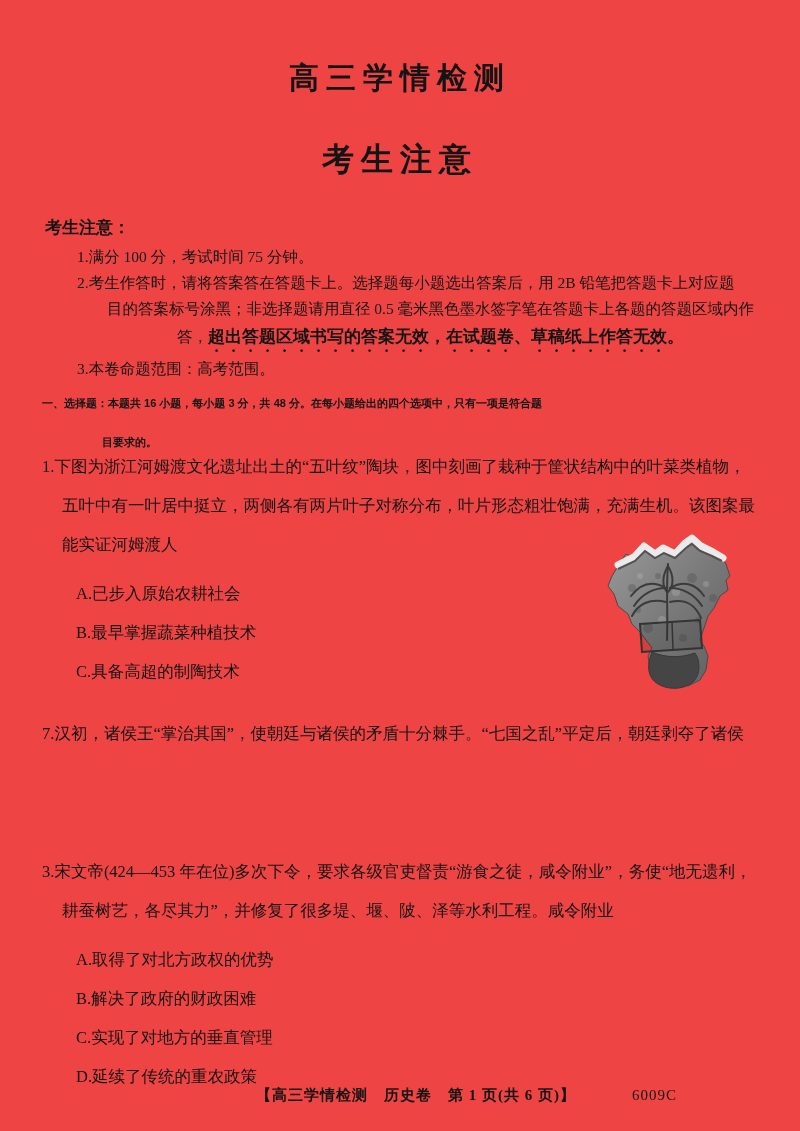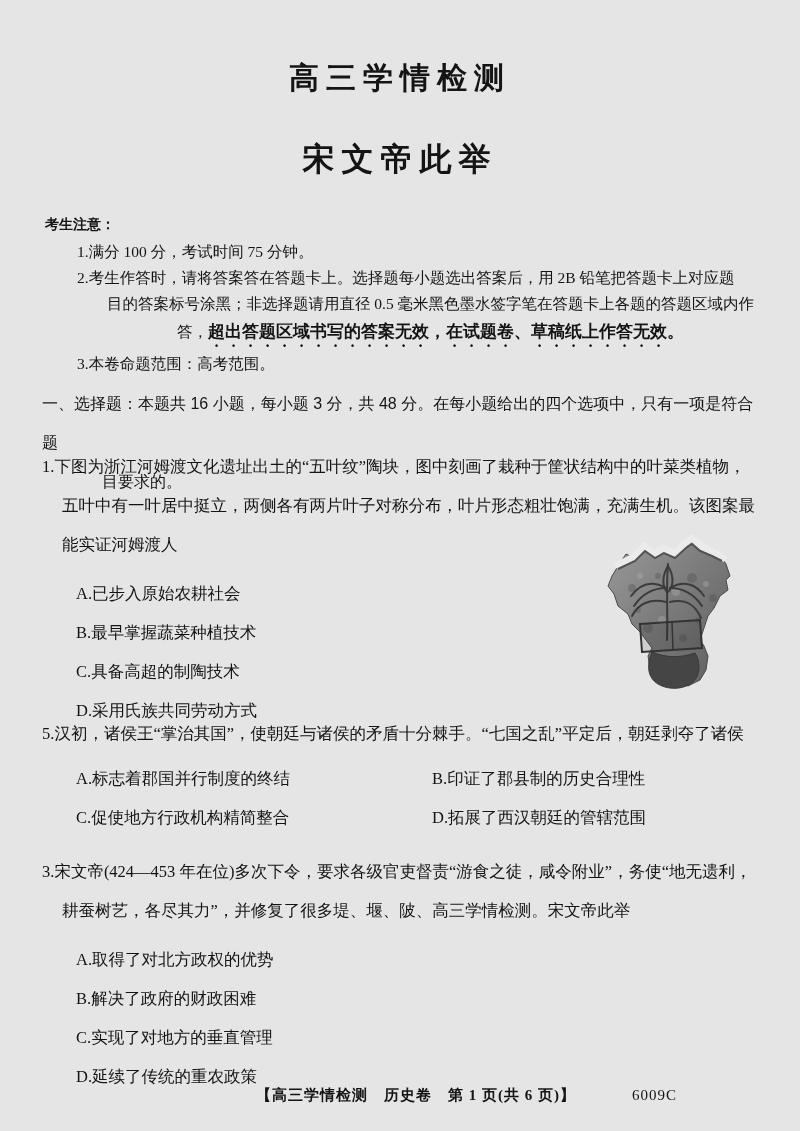--- a/index.html
+++ b/index.html
@@ -1,50 +1,50 @@
 <!DOCTYPE html>
 <html><head>
 <meta charset="utf-8">
 <style>
   html,body { margin:0; padding:0; background:#ffffff; }
   .page {
     position:relative; width:800px; height:1131px; margin:0 auto;
-    background:#e5e5e5; color:#141414; overflow:hidden;
+    background:#ef4444; color:#141414; overflow:hidden;
     font-family:"Liberation Serif","DejaVu Serif",serif;
   }
   .center { width:100%; text-align:center; }
   .title {
     position:absolute; top:58px; left:0; font-size:30px; font-weight:600;
     letter-spacing:7px;
   }
   .subtitle {
     position:absolute; top:138px; left:0; font-size:32px; font-weight:800;
     letter-spacing:7px; font-family:"Liberation Sans","DejaVu Sans",sans-serif;
   }
   .notice { position:absolute; left:45px; top:216px; width:716px; }
   .notice-heading {
-    font-size:14px; font-weight:800; margin-bottom:5px;
+    font-size:17px; font-weight:800; margin-bottom:5px;
     font-family:"Liberation Sans","DejaVu Sans",sans-serif;
   }
   .n-line { font-size:15.5px; line-height:26px; }
   .ml1 { margin-left:32px; }
   .ml2 { margin-left:55px;text-align:center; }
   .em-line { line-height:30px; }
   .em {
     font-weight:800; font-size:17px;
     font-family:"Liberation Sans","DejaVu Sans",sans-serif;
     -webkit-text-emphasis:filled dot #000;
     -webkit-text-emphasis-position:under right;
     text-emphasis:filled dot #000;
     text-emphasis-position:under right;
   }
   .section-head {
     position:absolute; left:42px; top:384px; width:722px;
     font-family:"Liberation Sans","DejaVu Sans",sans-serif;
-    font-weight:400; font-size:16px; line-height:39px;
+    font-weight:700; font-size:11px; line-height:39px;
   }
   .section-cont { margin-left:60px; }
   .question { position:absolute; left:42px; width:722px; font-size:16.5px; line-height:39px;font-family:Liberation Serif, serif; }
   .q1 { top:447px; }
   .q2 { top:714px; }
   .q3 { top:852px; }
   .q-cont { margin-left:20px; }
   .opts-col { margin-top:10px; margin-left:34px; }
   .opts-grid {
     margin-top:6px; margin-left:34px;
@@ -62,21 +62,21 @@
   .footer-code {
     position:absolute; top:0; left:632px; font-weight:400; letter-spacing:1px;
   }
 </style>
 </head>
 <body>
 
 <div class="page">
 
   <div class="title center">高三学情检测</div>
-  <div class="subtitle center">宋文帝此举</div>
+  <div class="subtitle center">考生注意</div>
 
   <div class="notice">
     <div class="notice-heading">考生注意：</div>
     <div class="n-line ml1">1.满分 100 分，考试时间 75 分钟。</div>
     <div class="n-line ml1">2.考生作答时，请将答案答在答题卡上。选择题每小题选出答案后，用 2B 铅笔把答题卡上对应题</div>
     <div class="n-line ml2">目的答案标号涂黑；非选择题请用直径 0.5 毫米黑色墨水签字笔在答题卡上各题的答题区域内作</div>
     <div class="n-line ml2 em-line">
       <span>答，</span><span class="em">超出答题区域书写的答案无效，在试题卷、草稿纸上作答无效。</span>
     </div>
     <div class="n-line ml1">3.本卷命题范围：高考范围。</div>
@@ -88,21 +88,20 @@
   </div>
 
   <div class="question q1">
     <div>1.下图为浙江河姆渡文化遗址出土的“五叶纹”陶块，图中刻画了栽种于筐状结构中的叶菜类植物，</div>
     <div class="q-cont">五叶中有一叶居中挺立，两侧各有两片叶子对称分布，叶片形态粗壮饱满，充满生机。该图案最</div>
     <div class="q-cont">能实证河姆渡人</div>
     <div class="opts-col">
       <div class="opt">A.已步入原始农耕社会</div>
       <div class="opt">B.最早掌握蔬菜种植技术</div>
       <div class="opt">C.具备高超的制陶技术</div>
-      <div class="opt">D.采用氏族共同劳动方式</div>
     </div>
   </div>
 
   <div class="figure">
     <svg width="160" height="164" viewBox="0 0 160 164" xmlns="http://www.w3.org/2000/svg">
       <defs>
         <linearGradient id="gBody" x1="0" y1="0" x2="1" y2="1">
           <stop offset="0" stop-color="#9a9a9a"></stop>
           <stop offset="0.5" stop-color="#7a7a7a"></stop>
           <stop offset="1" stop-color="#5e5e5e"></stop>
@@ -144,32 +143,26 @@
       </g>
 
       <path d="M52,96 L112,92 L114,120 L54,124 Z" fill="#000000" fill-opacity="0.10" stroke="#333333" stroke-width="2"></path>
       <path d="M84,94 L85,122" stroke="#333333" stroke-width="1.5"></path>
 
       <path d="M64,124 C58,138 60,150 70,156 C82,163 98,161 106,153 C113,145 112,132 107,125 C93,130 78,130 64,124 Z" fill="#454545" stroke="#383838" stroke-width="1"></path>
     </svg>
   </div>
 
   <div class="question q2">
-    <div>5.汉初，诸侯王“掌治其国”，使朝廷与诸侯的矛盾十分棘手。“七国之乱”平定后，朝廷剥夺了诸侯</div>
-    <div class="opts-grid">
-      <div class="opt">A.标志着郡国并行制度的终结</div>
-      <div class="opt">B.印证了郡县制的历史合理性</div>
-      <div class="opt">C.促使地方行政机构精简整合</div>
-      <div class="opt">D.拓展了西汉朝廷的管辖范围</div>
-    </div>
+    <div>7.汉初，诸侯王“掌治其国”，使朝廷与诸侯的矛盾十分棘手。“七国之乱”平定后，朝廷剥夺了诸侯</div>
   </div>
 
   <div class="question q3">
     <div>3.宋文帝(424—453 年在位)多次下令，要求各级官吏督责“游食之徒，咸令附业”，务使“地无遗利，</div>
-    <div class="q-cont">耕蚕树艺，各尽其力”，并修复了很多堤、堰、陂、高三学情检测。宋文帝此举</div>
+    <div class="q-cont">耕蚕树艺，各尽其力”，并修复了很多堤、堰、陂、泽等水利工程。咸令附业</div>
     <div class="opts-col">
       <div class="opt">A.取得了对北方政权的优势</div>
       <div class="opt">B.解决了政府的财政困难</div>
       <div class="opt">C.实现了对地方的垂直管理</div>
       <div class="opt">D.延续了传统的重农政策</div>
     </div>
   </div>
 
   <div class="footer">
     <span class="footer-text">【高三学情检测　历史卷　第 1 页(共 6 页)】</span>

